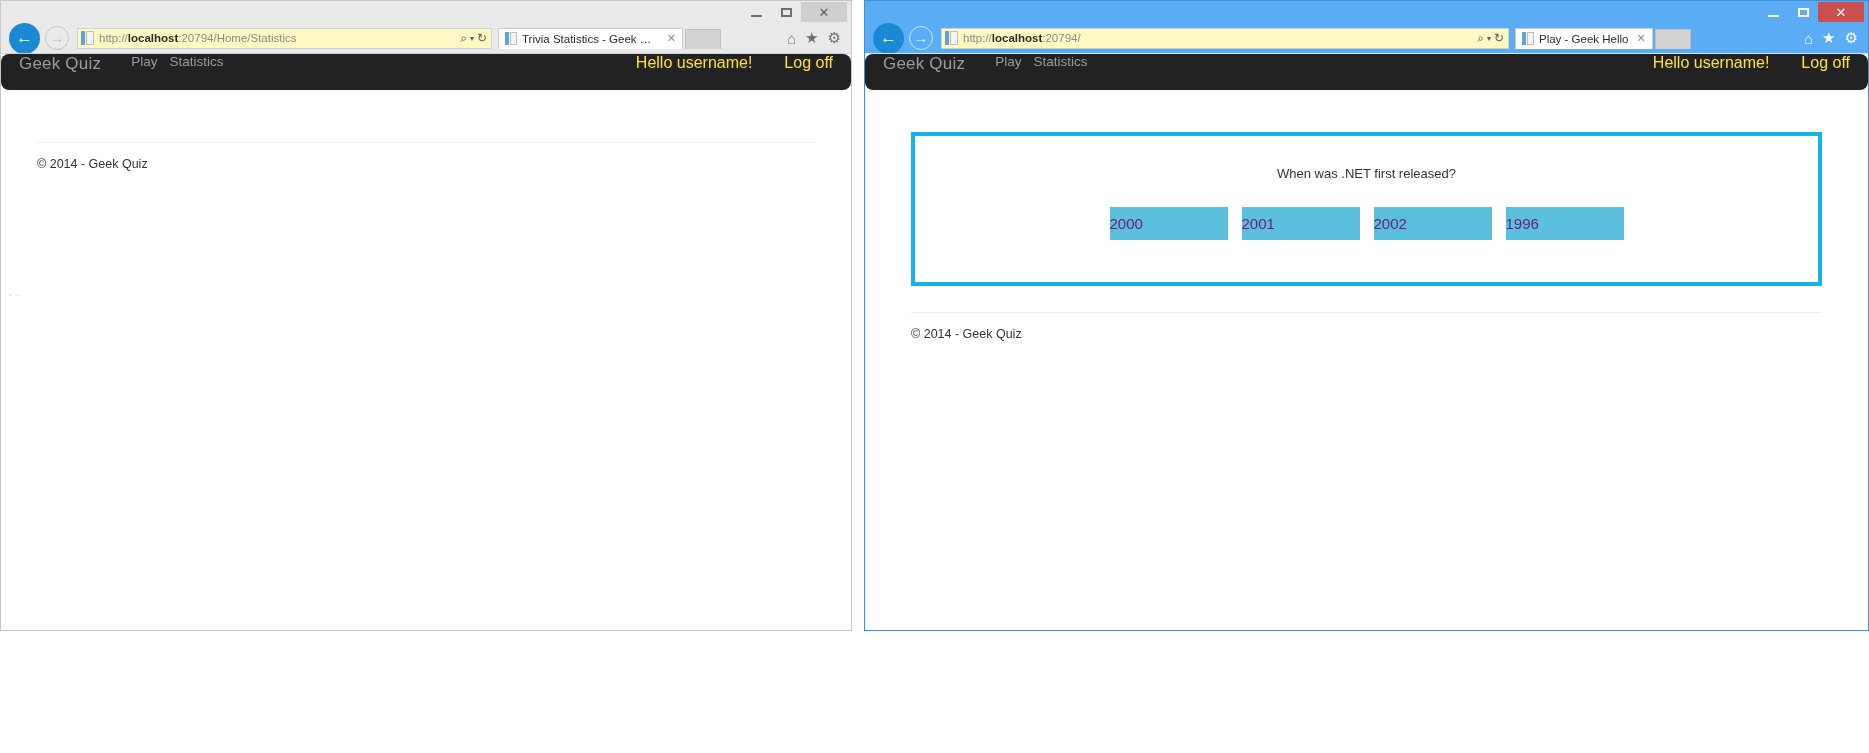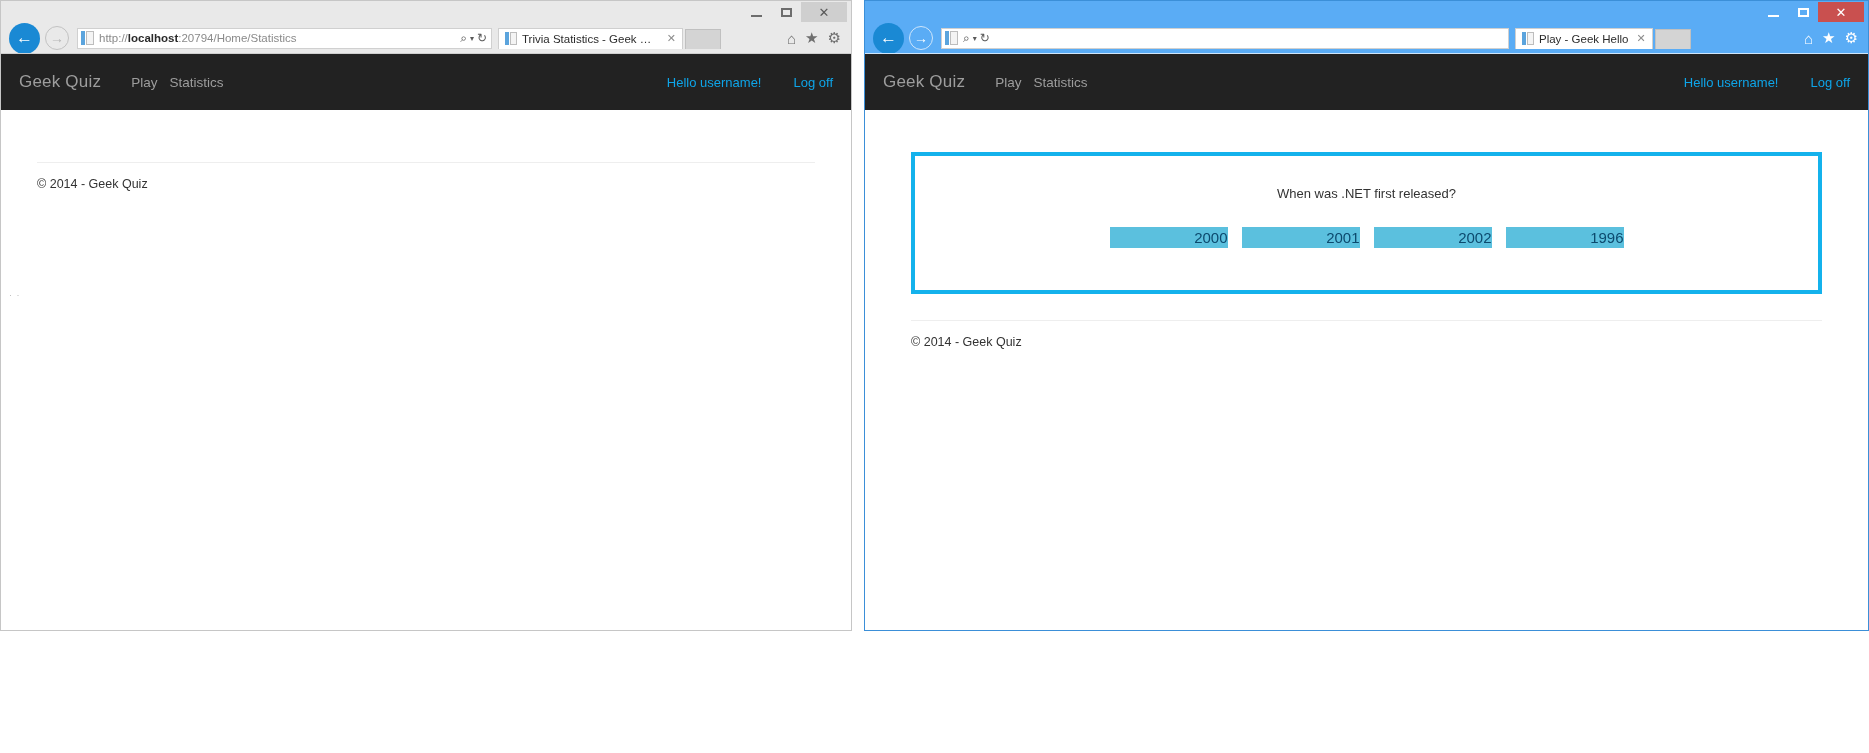--- a/index.html
+++ b/index.html
@@ -25,21 +25,21 @@
   .glyph-max{display:block;width:11px;height:9px;border:2px solid currentColor;box-sizing:border-box;}
   .glyph-x{font-size:13px;font-weight:400;}
 
   
   .toolbar{display:flex;align-items:center;height:30px;padding:0 6px 0 8px;box-sizing:border-box;gap:0;}
   .navbtn{width:30px;height:30px;border-radius:50%;display:flex;align-items:center;justify-content:center;font-size:17px;flex:0 0 auto;}
   .navbtn.back{background:#1a89d4;color:#ffffff;width:31px;height:31px;}
   .inactive .navbtn.fwd{color:#b6b6b6;border:1px solid #c2c2c2;width:24px;height:24px;font-size:14px;box-sizing:border-box;margin-left:5px;}
   .active .navbtn.fwd{color:#ffffff;border:1px solid #cfe6fb;width:24px;height:24px;font-size:14px;box-sizing:border-box;margin-left:5px;}
 
-  .addrbar{flex:0 0 auto;display:flex;align-items:center;height:21px;background:#ffffff;border:1px solid #d0d0d0;box-sizing:border-box;margin-left:8px;padding:0 4px 0 3px;}
+  .addrbar{flex:0 0 auto;display:flex;align-items:center;height:21px;background:#fef9c3;border:1px solid #d0d0d0;box-sizing:border-box;margin-left:8px;padding:0 4px 0 3px;}
   .inactive .addrbar{width:415px;}
   .active .addrbar{width:568px;}
   .pageicon{width:13px;height:14px;flex:0 0 auto;margin-right:5px;position:relative;}
   .pageicon:before{content:"";position:absolute;left:0;top:0;width:4px;height:14px;background:#5ba4dd;}
   .pageicon:after{content:"";position:absolute;left:5px;top:0;width:8px;height:14px;background:#f4f4f4;border:1px solid #bdbdbd;box-sizing:border-box;}
   .url{font-size:11.5px;color:#8a8a8a;white-space:nowrap;overflow:hidden;flex:1 1 auto;font-family:"Liberation Sans",sans-serif;}
   .url b{color:#2b2b2b;font-weight:700;}
   .addr-icons{display:flex;align-items:center;gap:3px;color:#5a5a5a;font-size:12px;flex:0 0 auto;}
   .addr-icons .mag{font-size:12px;}
   .addr-icons .caret{font-size:8px;}
@@ -57,38 +57,38 @@
   .tool-icons{display:flex;align-items:center;gap:9px;flex:0 0 auto;padding:0 4px 0 8px;font-size:15px;}
   .inactive .tool-icons{color:#6f6f6f;}
   .active .tool-icons{color:#ffffff;}
 
   
   .viewport{background:#ffffff;overflow:hidden;position:relative;}
   .inactive .viewport{height:576px;border-top:1px solid #cfcfcf;}
   .active .viewport{height:576px;border-top:1px solid #cfe6fb;}
 
   
-  .navbar{background:#222222;height:56px;display:flex;align-items:center;padding:0 18px;box-sizing:border-box;}
+  .navbar{background:#222222;height:36px;display:flex;align-items:flex-start;padding:0 18px;box-sizing:border-box;border-radius:8px;}
   .brand{color:#9d9d9d;font-size:17px;margin-right:30px;letter-spacing:.2px;}
   .navlinks{display:flex;align-items:center;gap:12px;}
   .navlinks a{color:#9d9d9d;font-size:13.5px;text-decoration:none;}
   .navright{margin-left:auto;display:flex;align-items:center;gap:32px;}
-  .navright a{color:#0ea5e9;font-size:13px;text-decoration:none;}
+  .navright a{color:#fde047;font-size:16px;text-decoration:none;}
 
   .page{padding:0 36px;}
   .noresults{text-align:center;font-size:20px;color:#333333;padding-top:46px;}
   .hr{border-top:1px solid #eeeeee;margin-top:52px;}
   .footer{font-size:12.5px;color:#333333;padding-top:14px;}
 
   
   .quizwrap{padding:42px 46px 0 46px;}
   .quizpanel{border:4px solid #14b2ec;background:#ffffff;padding:30px 0 42px 0;}
   .question{text-align:center;font-size:13px;color:#333333;margin-bottom:26px;}
   .answers{display:flex;justify-content:center;gap:14px;}
-  .answer{background:#5bc0de;color:#0c4a6e;font-size:15px;padding:2px 0;width:118px;text-align:right;border:none;font-family:"Liberation Sans",sans-serif;}
+  .answer{background:#5bc0de;color:#701a75;font-size:15px;padding:8px 0;width:118px;text-align:left;border:none;font-family:"Liberation Sans",sans-serif;}
   .quizfoot-hr{border-top:1px solid #eeeeee;margin:26px 46px 0 46px;}
   .quizfooter{font-size:12.5px;color:#333333;padding:14px 46px 0 46px;}
 
   
   .dots{position:absolute;left:8px;top:236px;color:#b9b9b9;font-size:9px;letter-spacing:1px;}
 </style>
 </head>
 <body>
 
 <div class="desktop">
@@ -184,20 +184,21 @@
     <div class="toolbar">
       <div class="navbtn back">
           <span>←</span>
         </div>
       <div class="navbtn fwd">
           <span>→</span>
         </div>
 
       <div class="addrbar">
         <span class="pageicon"></span>
+        <span class="url"><span>http://</span><b>localhost</b><span>:20794/</span></span>
         <span class="addr-icons">
           <span class="mag">⌕</span>
           <span class="caret">▾</span>
           <span>↻</span>
         </span>
       </div>
 
       <div class="tabstrip">
         <div class="tab">
           <span class="tabicon"></span>

